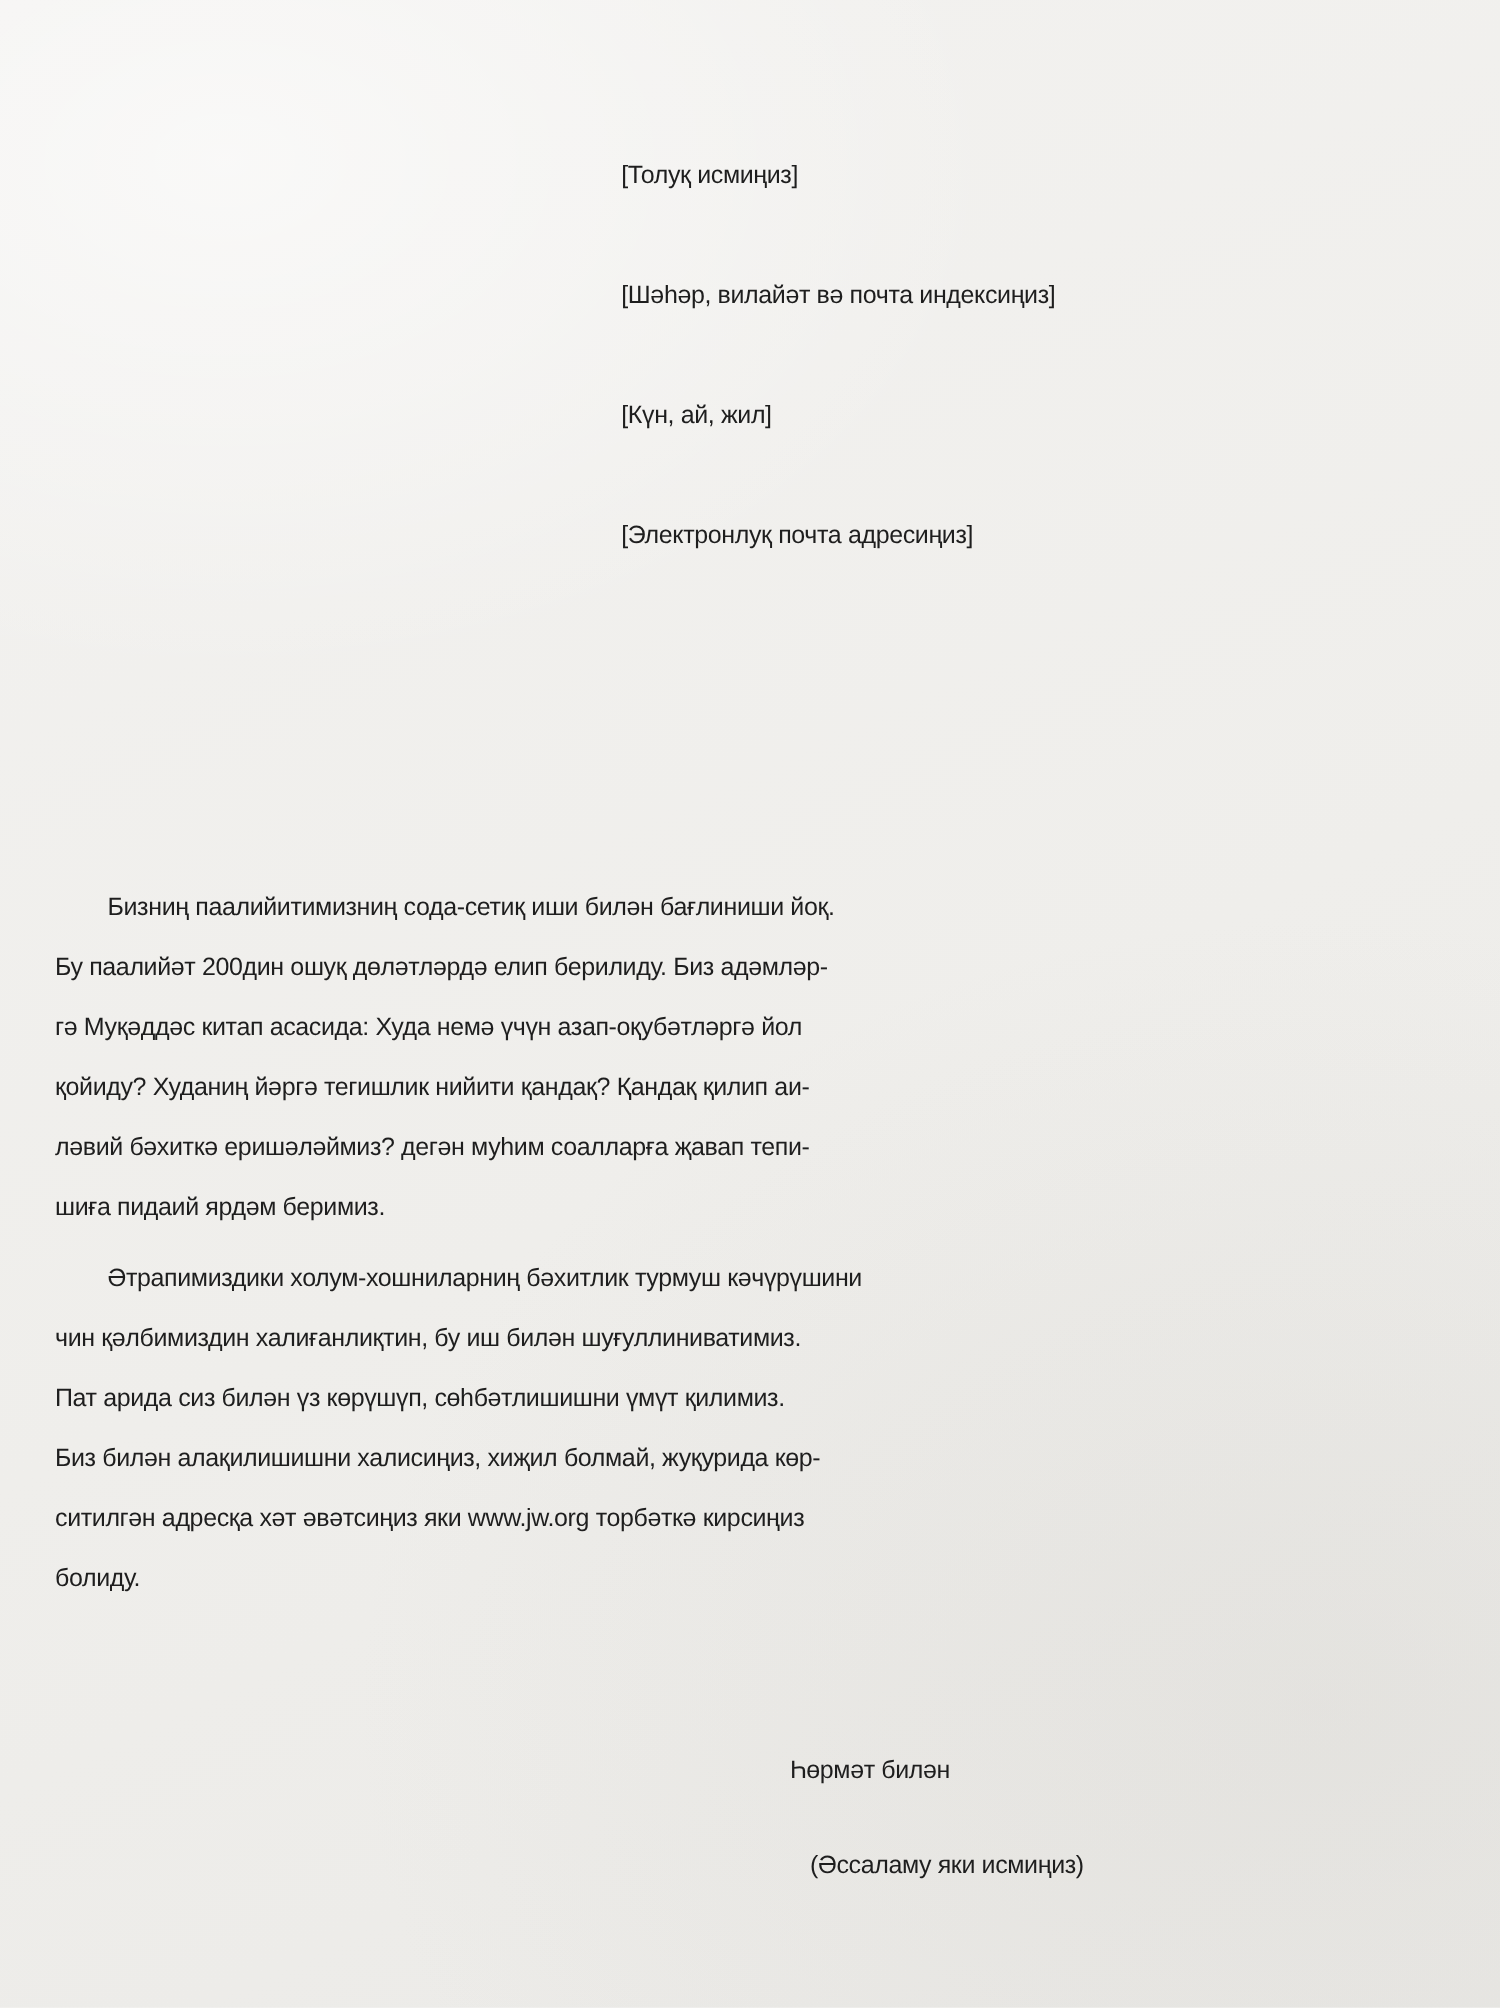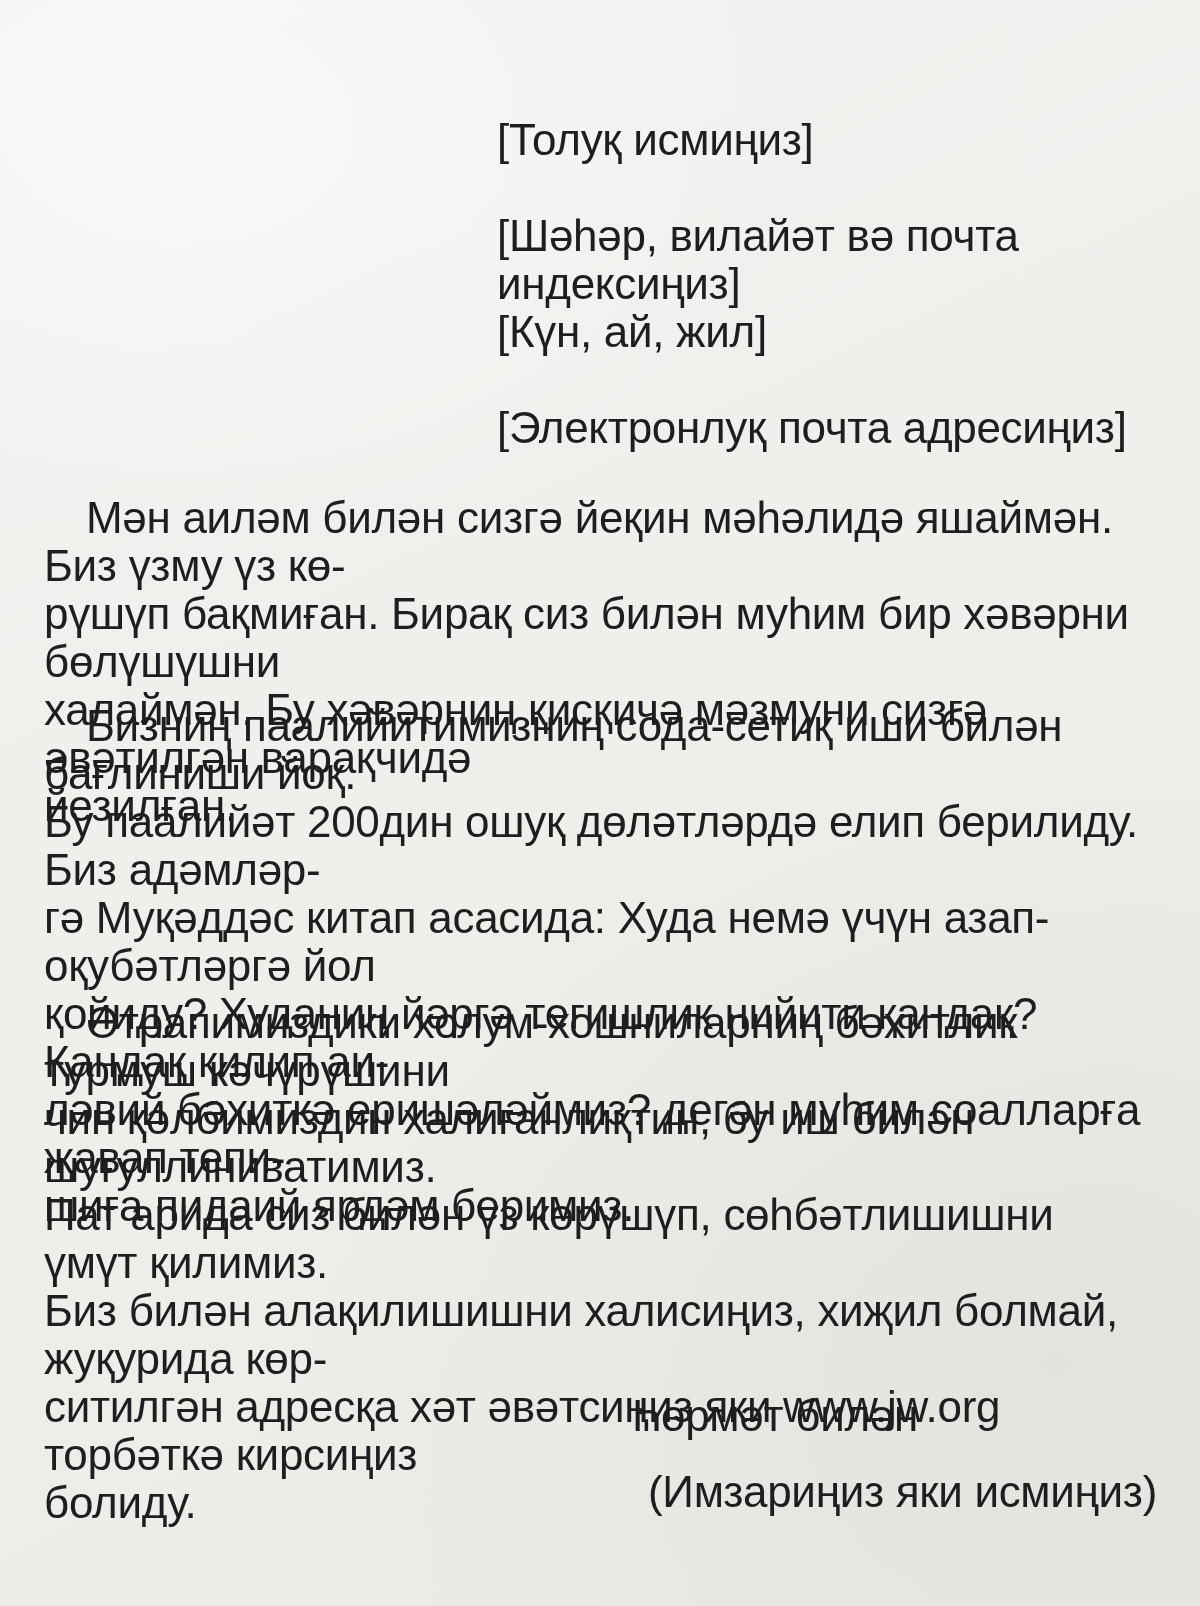--- a/index.html
+++ b/index.html
@@ -12,21 +12,21 @@
     color: #1e1e1e;
     background-color: #f0efec;
     background-image:
       radial-gradient(ellipse 900px 600px at 15% 8%, rgba(255,255,255,0.55), rgba(255,255,255,0) 70%),
       radial-gradient(ellipse 1100px 900px at 88% 85%, rgba(208,206,201,0.30), rgba(208,206,201,0) 70%),
       linear-gradient(155deg, #f3f2f0 0%, #efeeeb 55%, #ebeae7 100%);
     overflow: hidden;
   }
   .txt {
     position: absolute;
-    font-size: 44px;
+    font-size: 20px;
     line-height: 48px;
     letter-spacing: -0.3px;
     white-space: pre-line;
   }
   .sender    { left: 497px; top: 68px; }
   .sender div { height: 48px; }
   .greeting  { left: 44px;  top: 408px; }
   .para      { left: 44px;  width: 1110px; }
   .indent    { text-indent: 42px; }
   .para-1    { top: 494px; }
@@ -41,36 +41,32 @@
 <div class="page">
 
   <div class="txt sender">
     <div>[Толуқ исмиңиз]</div>
     <div>[Шәһәр, вилайәт вә почта индексиңиз]</div>
     <div>[Күн, ай, жил]</div>
     <div>[Электронлуқ почта адресиңиз]</div>
   </div>
 
 
-  <div class="txt para para-1 indent">Мән аиләм билән сизгә йеқин мәһәлидә яшаймән. Биз үзму үз кө-
-рүшүп бақмиған. Бирақ сиз билән муһим бир хәвәрни бөлүшүшни
-халаймән. Бу хәвәрниң қисқичә мәзмуни сизгә әвәтилгән варақчидә
-йезилған.</div>
 
   <div class="txt para para-2 indent">Бизниң паалийитимизниң сода-сетиқ иши билән бағлиниши йоқ.
 Бу паалийәт 200дин ошуқ дөләтләрдә елип берилиду. Биз адәмләр-
 гә Муқәддәс китап асасида: Худа немә үчүн азап-оқубәтләргә йол
 қойиду? Худаниң йәргә тегишлик нийити қандақ? Қандақ қилип аи-
 ләвий бәхиткә еришәләймиз? дегән муһим соалларға җавап тепи-
 шиға пидаий ярдәм беримиз.</div>
 
   <div class="txt para para-3 indent">Әтрапимиздики холум-хошниларниң бәхитлик турмуш кәчүрүшини
 чин қәлбимиздин халиғанлиқтин, бу иш билән шуғуллиниватимиз.
 Пат арида сиз билән үз көрүшүп, сөһбәтлишишни үмүт қилимиз.
 Биз билән алақилишишни халисиңиз, хиҗил болмай, жуқурида көр-
 ситилгән адресқа хәт әвәтсиңиз яки www.jw.org торбәткә кирсиңиз
 болиду.</div>
 
   <div class="txt closing">Һөрмәт билән</div>
 
-  <div class="txt signature">(Имзариңиз яки исмиңиз)</div>
+  <div class="txt signature">(Әссаламу яки исмиңиз)</div>
 
 </div>
 
 </body></html>

